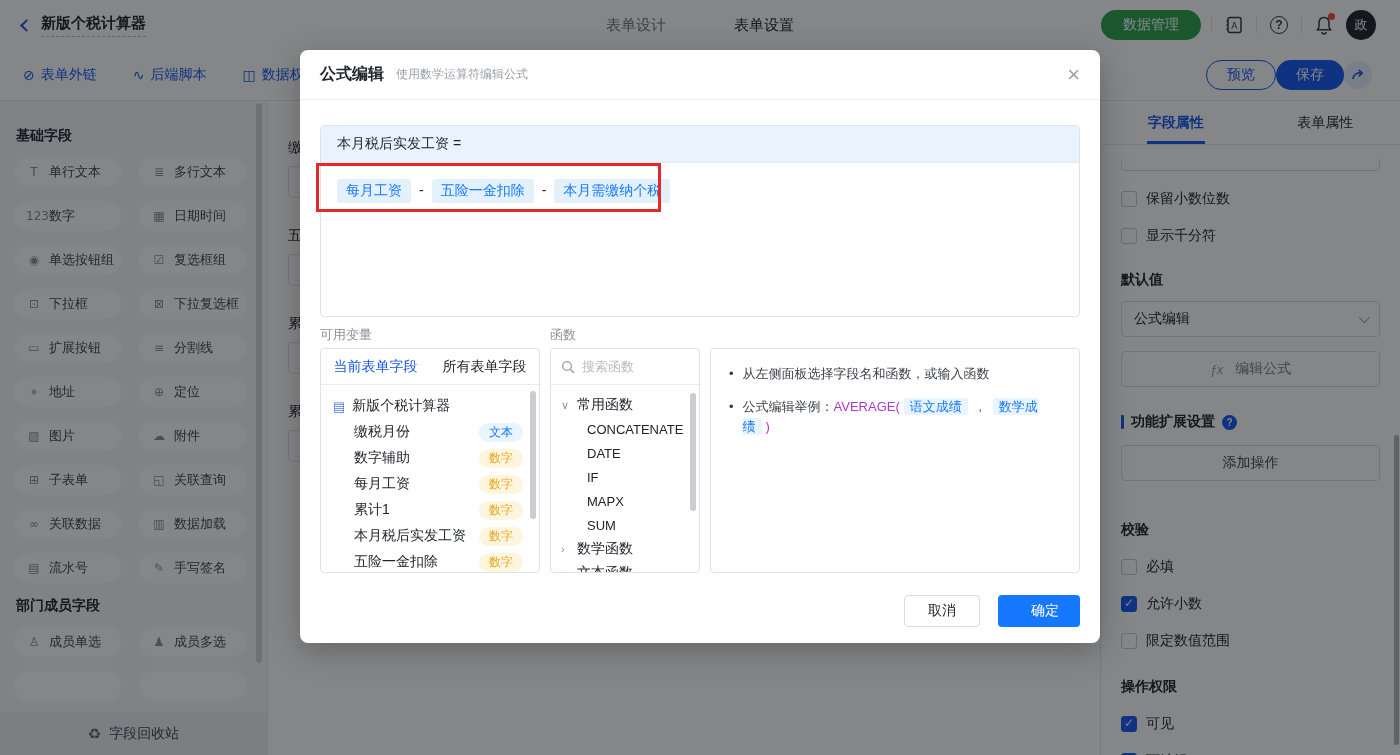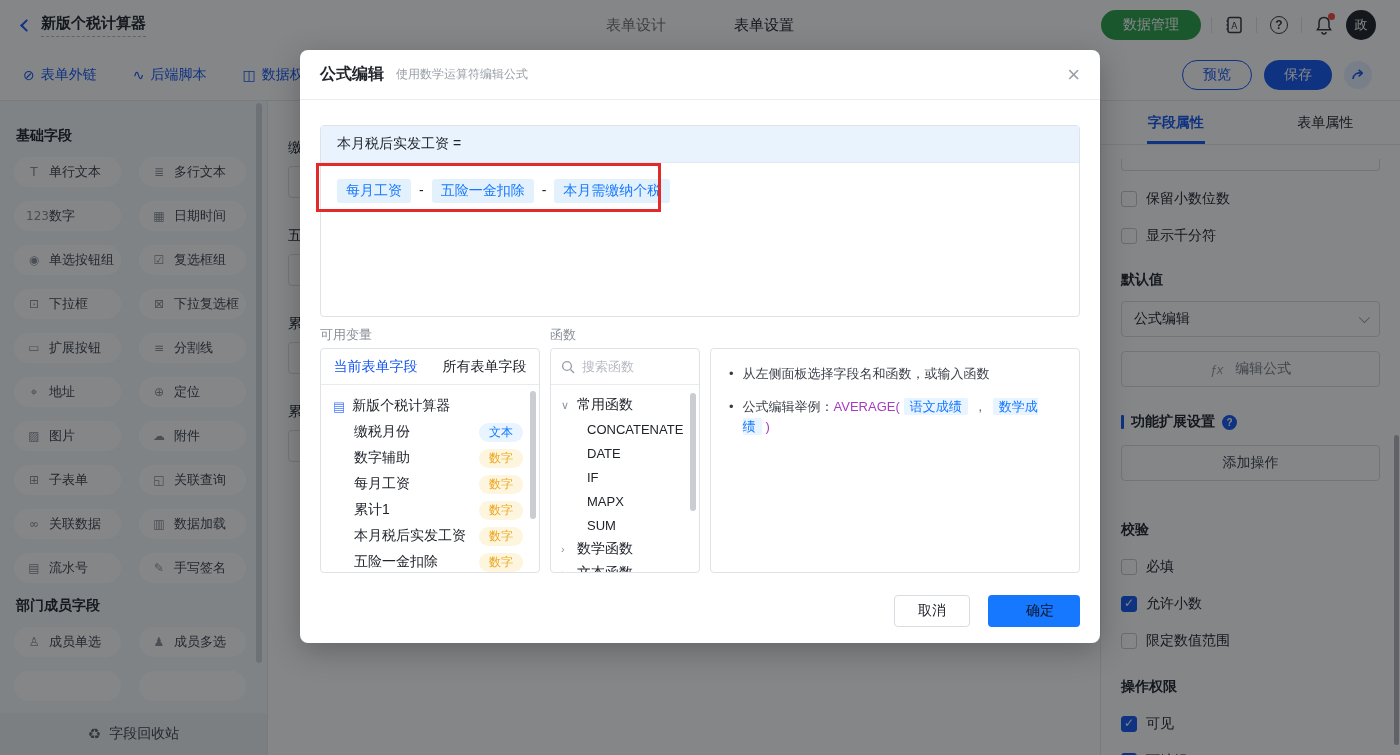--- a/index.html
+++ b/index.html
@@ -21,21 +21,21 @@
   .icon-btn { width:24px; height:24px; display:flex; align-items:center; justify-content:center; position:relative; }
   .help-circle { width:18px; height:18px; border:1.5px solid #33373d; border-radius:50%; color:#33373d; font-size:12px; display:flex; align-items:center; justify-content:center; font-weight:bold; }
   .bell-dot { position:absolute; right:1px; top:0; width:7px; height:7px; border-radius:50%; background:#f5483b; }
   .avatar { width:30px; height:30px; border-radius:50%; background:#1f2226; color:#fff; font-size:13px; display:flex; align-items:center; justify-content:center; }
 
   
   .toolbar { position:absolute; left:0; top:50px; width:1400px; height:51px; background:#fff; border-bottom:1px solid #e8eaed; display:flex; align-items:center; z-index:1; }
   .toolbar-links { display:flex; gap:36px; padding-left:23px; }
   .toolbar-link { display:flex; align-items:center; gap:6px; color:#1456f0; font-size:14px; cursor:pointer; }
   .toolbar-link .glyph { font-size:14px; }
-  .toolbar-right { position:absolute; right:0; display:flex; align-items:center; gap:12px; padding-right:28px; }
+  .toolbar-right { position:absolute; right:0; display:flex; align-items:center; padding-right:28px; }
   .btn-outline-blue { height:30px; padding:0 20px; border-radius:15px; border:1px solid #1456f0; color:#1456f0; background:#fff; font-size:14px; display:flex; align-items:center; }
   .btn-fill-blue { height:30px; padding:0 20px; border-radius:15px; background:#1456f0; color:#fff; font-size:14px; display:flex; align-items:center; }
   .share-circle { width:28px; height:28px; border-radius:50%; background:#e9f0fe; display:flex; align-items:center; justify-content:center; }
 
   
   .left-sidebar { position:absolute; left:0; top:101px; width:268px; height:654px; background:#f7f8fa; border-right:1px solid #e8eaed; overflow:hidden; z-index:1; }
   .ls-inner { padding:18px 0 0 14px; }
   .ls-heading { font-size:14px; font-weight:bold; color:#20242b; margin:8px 0 12px 2px; }
   .ls-grid { display:grid; grid-template-columns:107px 107px; gap:14px 18px; margin-bottom:14px; }
   .field-btn { height:30px; border-radius:15px; background:#fff; display:flex; align-items:center; padding-left:12px; gap:7px; font-size:13px; color:#3e434b; cursor:pointer; }
@@ -112,21 +112,21 @@
 
   .tips-panel { left:410px; width:370px; padding:15px 18px; }
   .tip-line { font-size:13px; color:#3a3f47; margin-bottom:13px; display:flex; align-items:flex-start; line-height:20px; }
   .tip-bullet { margin-right:9px; color:#3a3f47; }
   .ex-func { color:#a63bbf; }
   .ex-chip { background:#e8f4ff; color:#1677ff; padding:1px 6px; border-radius:2px; margin:0 4px; }
   .ex-sep { color:#5f6673; margin:0 2px; }
 
   .modal-footer { position:absolute; right:20px; bottom:16px; display:flex; gap:18px; }
   .btn-cancel { width:76px; height:32px; border:1px solid #d9dce1; border-radius:4px; background:#fff; font-size:14px; color:#20242b; display:flex; align-items:center; justify-content:center; cursor:pointer; }
-  .btn-confirm { width:92px; height:32px; border-radius:4px; background:#1677ff; font-size:14px; color:#0f172a; display:flex; align-items:center; justify-content:center; cursor:pointer;padding-left:12px; }
+  .btn-confirm { width:82px; height:32px; border-radius:4px; background:#1677ff; font-size:14px; color:#ffffff; display:flex; align-items:center; justify-content:center; cursor:pointer;padding-left:12px; }
 
   .glyph { font-family:"DejaVu Sans",sans-serif; }
   svg { display:block; }
 </style>
 </head>
 <body>
 
 <div class="screen">
 
   <header class="topbar">

